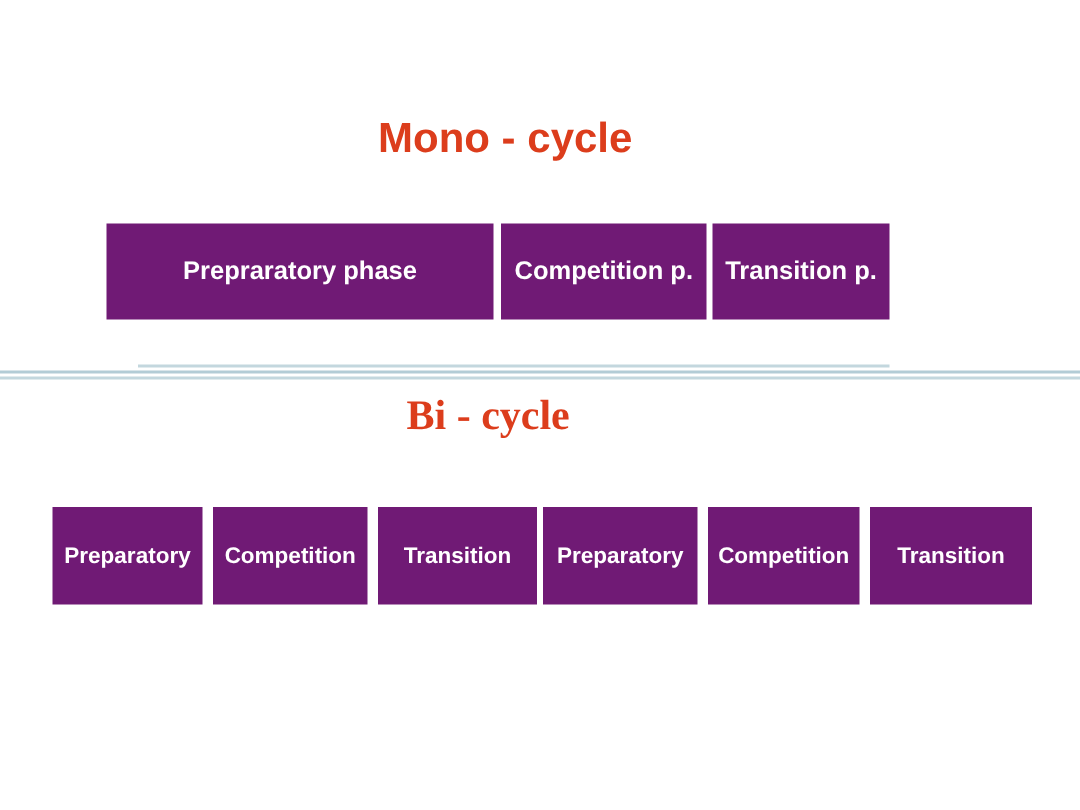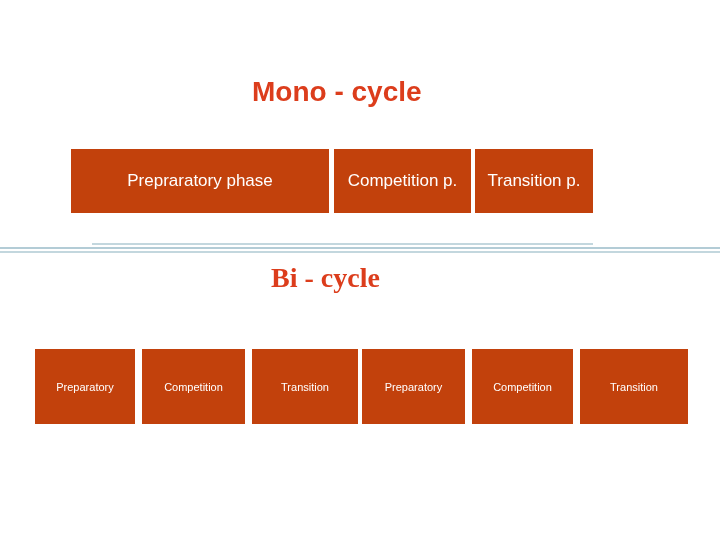--- a/index.html
+++ b/index.html
@@ -21,35 +21,35 @@
     font-weight: bold;
     color: #dc3d1c;
     white-space: nowrap;
     letter-spacing: 0px;
   }
   #mono-title { left: 252px; top: 76px; }
   #bi-title   { left: 271px; top: 262px; font-family: Liberation Serif, serif; }
 
   .phase-box {
     position: absolute;
-    background: #c2410c;
+    background: #701a75;
     color: #ffffff;
-    font-weight: normal;
+    font-weight: bold;
     display: flex;
     align-items: center;
     justify-content: center;
     text-align: center;
     white-space: nowrap;
   }
   .row1 { top: 149px; height: 64px; font-size: 17px; }
   #m-box-0 { left: 71px;  width: 258px; }
   #m-box-1 { left: 334px; width: 137px; }
   #m-box-2 { left: 475px; width: 118px; }
 
-  .row2 { top: 349px; height: 75px; font-size: 11px; }
+  .row2 { top: 338px; height: 65px; font-size: 15px; }
   #b-box-0 { left: 35px;  width: 100px; }
   #b-box-1 { left: 142px; width: 103px; }
   #b-box-2 { left: 252px; width: 106px; }
   #b-box-3 { left: 362px; width: 103px; }
   #b-box-4 { left: 472px; width: 101px; }
   #b-box-5 { left: 580px; width: 108px; }
 
   .divider {
     position: absolute;
     height: 2px;

